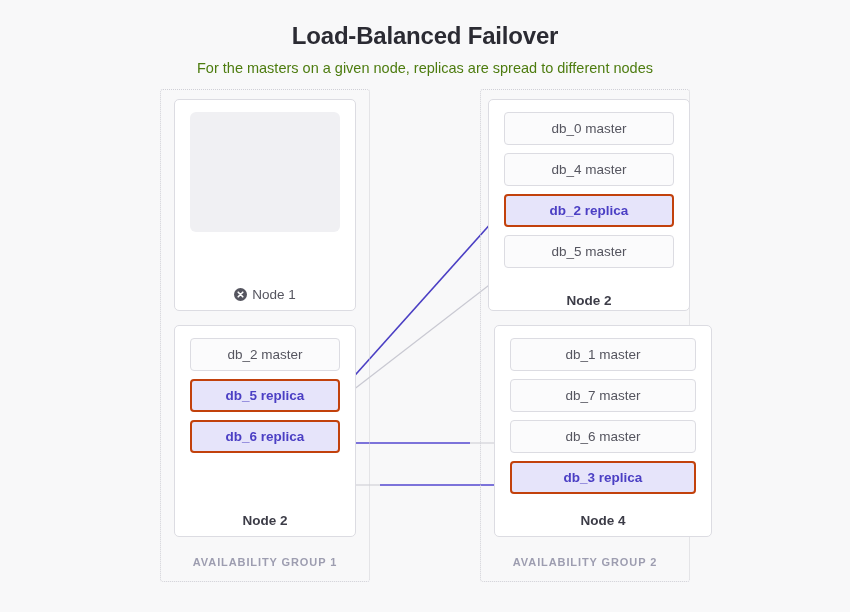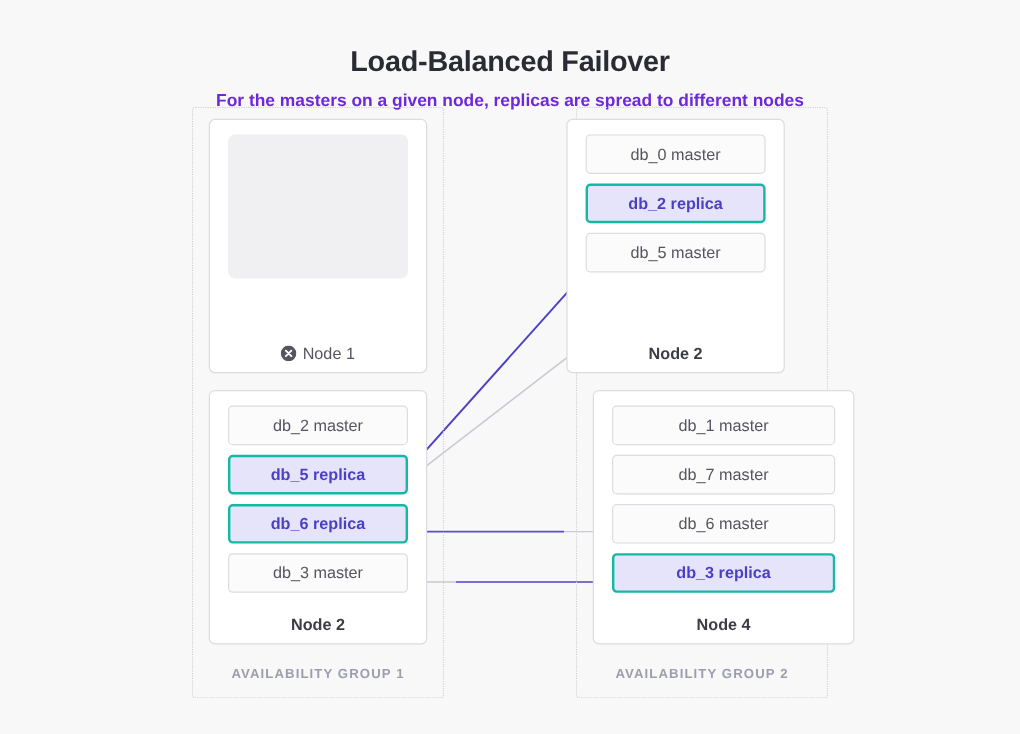--- a/index.html
+++ b/index.html
@@ -13,36 +13,34 @@
     font-family: "Liberation Sans", sans-serif;
     color: #3c3c47;
     overflow: hidden;
     position: relative;
   }
 
   
   .header {
     text-align: center;
     padding-top: 20px;
-    margin-top: 16px;
   }
   .title {
     font-size: 24px;
     font-weight: bold;
     color: #2b2b33;
     letter-spacing: -0.2px;
     margin: 0;
     line-height: 1.3;
   }
   .subtitle {
     font-size: 14.5px;
-    color: #6d28d9;
+    color: #4d7c0f;
     margin: 8px 0 0 0;
     line-height: 1.3;
-    font-weight: bold;
   }
 
   
   .diagram {
     position: absolute;
     left: 0;
     top: 0;
     width: 850px;
     height: 612px;
   }
@@ -83,21 +81,21 @@
     position: absolute;
     background: #ffffff;
     border: 1px solid #dcdce2;
     border-radius: 5px;
     box-sizing: border-box;
     padding: 12px 15px 8px 15px;
     display: flex;
     flex-direction: column;
   }
   #node1 { left: 174px; top: 99px;  width: 182px; height: 212px; gap: 44px; }
-  #node2 { left: 472px; top: 99px;  width: 182px; height: 212px; gap: 16px; }
+  #node2 { left: 488px; top: 99px;  width: 202px; height: 212px; gap: 16px; }
   #node3 { left: 174px; top: 325px; width: 182px; height: 212px; justify-content: flex-end; }
   #node4 { left: 494px; top: 325px; width: 218px; height: 212px; }
 
   .db-list {
     flex: 1;
     display: flex;
     flex-direction: column;
     justify-content: flex-start;
     gap: 8px;
   }
@@ -113,21 +111,21 @@
     line-height: 1;
   }
   .db.master {
     background: #fbfbfc;
     border: 1px solid #dcdce2;
     color: #55555f;
     font-weight: normal;
   }
   .db.replica {
     background: #e6e4fa;
-    border: 2px solid #14b8a6;
+    border: 2px solid #c2410c;
     color: #4b3fc4;
     font-weight: bold;
   }
 
   
   .failed-block {
     flex: 1;
     background: #f0f0f3;
     border-radius: 6px;
     margin-bottom: 2px;
@@ -208,32 +206,32 @@
           <path d="M5.2 5.2 L10.8 10.8 M10.8 5.2 L5.2 10.8" stroke="#ffffff" stroke-width="2" stroke-linecap="round"></path>
         </svg>
       </span>
       <span>Node 1</span>
     </div>
   </div>
 
   <div class="node" id="node2">
     <div class="db-list">
       <div class="db master">db_0 master</div>
+      <div class="db master">db_4 master</div>
       <div class="db replica">db_2 replica</div>
       <div class="db master">db_5 master</div>
     </div>
     <div class="node-label">Node 2</div>
   </div>
 
   <div class="node" id="node3">
     <div class="db-list">
       <div class="db master">db_2 master</div>
       <div class="db replica">db_5 replica</div>
       <div class="db replica">db_6 replica</div>
-      <div class="db master">db_3 master</div>
     </div>
     <div class="node-label">Node 2</div>
   </div>
 
   <div class="node" id="node4">
     <div class="db-list">
       <div class="db master">db_1 master</div>
       <div class="db master">db_7 master</div>
       <div class="db master">db_6 master</div>
       <div class="db replica">db_3 replica</div>

